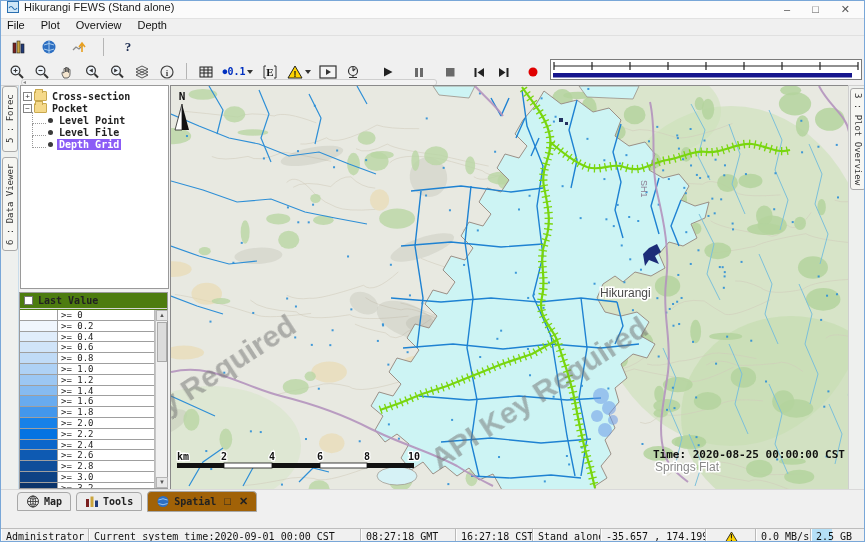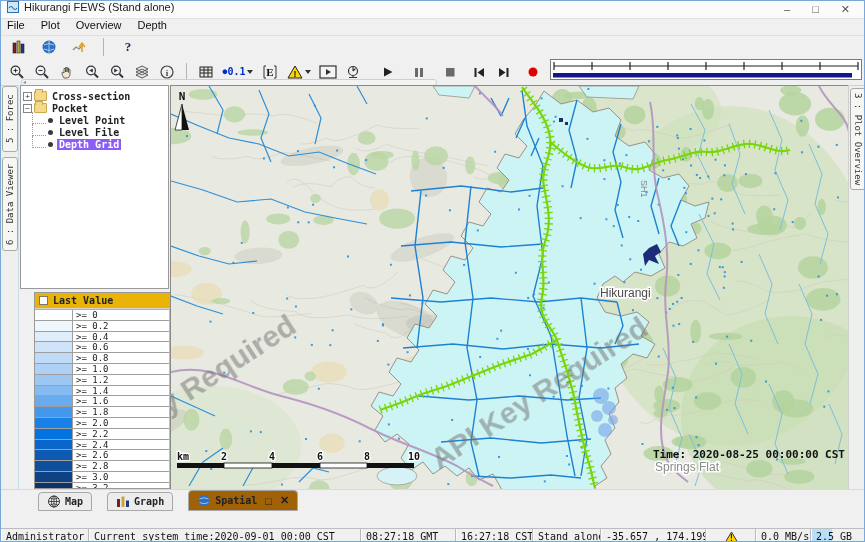--- a/index.html
+++ b/index.html
@@ -36,35 +36,35 @@
   .treebox{position:absolute;left:1px;top:0;width:149px;height:204px;background:#fff;border:1px solid #9a9a9a;overflow:hidden;padding:4px 2px}
   .trow{display:flex;align-items:center;height:12px;font:bold 10px "DejaVu Sans Mono",monospace;color:#222;white-space:nowrap}
   .expbox{width:9px;height:9px;border:1px solid #848484;background:#fff;font:8px/7px "Liberation Sans",sans-serif;text-align:center;color:#333;margin-right:2px;flex:0 0 auto}
   .folder{width:13px;height:10px;background:#f5d98a;border:1px solid #c9a94f;border-radius:1px;margin-right:3px;position:relative;flex:0 0 auto}
   .folder:before{content:"";position:absolute;left:0;top:-3px;width:6px;height:3px;background:#f5d98a;border:1px solid #c9a94f;border-bottom:none;border-radius:1px 1px 0 0}
   .conn{width:14px;height:12px;border-left:1px dotted #9a9a9a;border-bottom:1px dotted #9a9a9a;margin:0 2px 5px 9px;flex:0 0 auto}
   .bullet{width:5px;height:5px;border-radius:50%;background:#3a3a3a;margin:0 4px 0 0;flex:0 0 auto}
   .tlabel{padding:0 2px}
   .tlabel.sel{background:#8b5cf6;color:#fff}
   
-  .legend{position:absolute;left:15px;top:207px;width:149px;height:197px;background:#eab308;border:1px solid #9a9a9a}
+  .legend{position:absolute;left:0;top:207px;width:149px;height:197px;background:#4d7c0f;border:1px solid #9a9a9a}
   .lg-head{height:16px;display:flex;align-items:center;padding-left:4px;border-bottom:1px solid #d5d5d5;font:bold 10px "DejaVu Sans Mono",monospace;color:#222}
   .cbox{width:9px;height:9px;border:1px solid #777;background:#fff;margin-right:5px}
   .lg-body{position:absolute;left:0;top:17px;right:12px;bottom:0;overflow:hidden;border-right:1px solid #bbb}
   .lg-row{display:flex;height:10.8px;border-bottom:1px solid #9f9f9f}
   .lg-sw{width:38px;border-right:1px solid #9f9f9f;flex:0 0 auto}
   .lg-lb{flex:1;font:9px "DejaVu Sans Mono",monospace;color:#222;padding-left:3px;line-height:10px;background:#fff}
   .lg-scroll{position:absolute;right:0;top:17px;bottom:0;width:12px;background:#f0f0f0;border-left:1px solid #c5c5c5}
   .lg-scroll .sa{position:absolute;left:0;width:12px;height:11px;border:1px solid #b5b5b5;background:#e8e8e8;font-size:6px;text-align:center;line-height:9px;color:#555}
   .lg-scroll .sa.up{top:0}.lg-scroll .sa.dn{bottom:0}
   .lg-thumb{position:absolute;left:1px;top:12px;width:10px;height:40px;background:#dcdcdc;border:1px solid #aaa}
   
   .mapwrap{position:absolute;left:169px;top:0;width:678px;height:404px;border:1px solid #8a8a8a;background:#e8e9e1}
   
-  .tabsrow{position:absolute;left:0;top:488px;width:865px;height:22px;display:flex;align-items:flex-end;gap:15px;padding-left:37px;background:#f0f0f0;border-top:1px solid #d9d9d9}
+  .tabsrow{position:absolute;left:0;top:488px;width:865px;height:22px;display:flex;align-items:center;gap:5px;padding-left:16px;background:#f0f0f0;border-top:1px solid #d9d9d9}
   .btab{display:flex;align-items:center;gap:4px;height:19px;padding:0 8px;border:1px solid #a8a8a8;border-radius:4px 4px 0 0;background:#ececec;font:bold 10px "DejaVu Sans Mono",monospace;color:#222;margin-top:1px}
   .btab.active{background:#a16207;height:21px}
   .btab .mini{width:14px;height:13px;display:inline-block}
   .btab .tbx{font:11px "Liberation Sans",sans-serif;color:#222;margin-left:4px}
   .logsrow{position:absolute;left:0;top:510px;width:865px;height:17px;padding-left:22px;background:#f0f0f0}
   .logsbtn{display:inline-flex;align-items:center;height:15px;padding:0 6px;border:1px solid #a8a8a8;border-radius:3px;background:#f6f6f6;font:bold 10px "DejaVu Sans Mono",monospace;color:#222;margin-top:1px}
   
   .statusbar{position:absolute;left:0;top:527px;width:865px;height:15px;display:flex;border-top:1px solid #bdbdbd;background:#f0f0f0}
   .scell{height:15px;border-right:1px solid #b9b9b9;border-left:1px solid #fdfdfd;font:10px "DejaVu Sans Mono",monospace;color:#111;display:flex;align-items:center;padding:0 4px;white-space:nowrap;overflow:hidden}
   .memcell{background:linear-gradient(to right,#b5e0f7 0 38%,#f0f0f0 38%)}
@@ -1001,21 +1001,21 @@
           <ellipse cx="7" cy="6.5" rx="2.6" ry="5.5" fill="none" stroke="#333" stroke-width="0.8"></ellipse>
         </svg>
       <span>Map</span>
     </div>
     <div class="btab">
       <svg class="mini" viewBox="0 0 14 13">
           <rect x="1" y="4" width="3" height="8" fill="#7a1f1f"></rect>
           <rect x="5.5" y="1.5" width="3" height="10.5" fill="#caa43c"></rect>
           <rect x="10" y="5.5" width="3" height="6.5" fill="#1f3a7a"></rect>
         </svg>
-      <span>Graph</span>
+      <span>Tools</span>
     </div>
     <div class="btab active">
       <svg class="mini" viewBox="0 0 14 13">
           <circle cx="7" cy="6.5" r="5.5" fill="#2d6fc2"></circle>
           <path d="M2.5,5 Q7,2.5 11.5,5 M2.5,8.5 Q7,11 11.5,8.5" stroke="#a9cdee" stroke-width="0.9" fill="none"></path>
         </svg>
       <span>Spatial</span>
       <span class="tbx">□</span>
       <span class="tbx" style="font-weight:bold">✕</span>
     </div>

